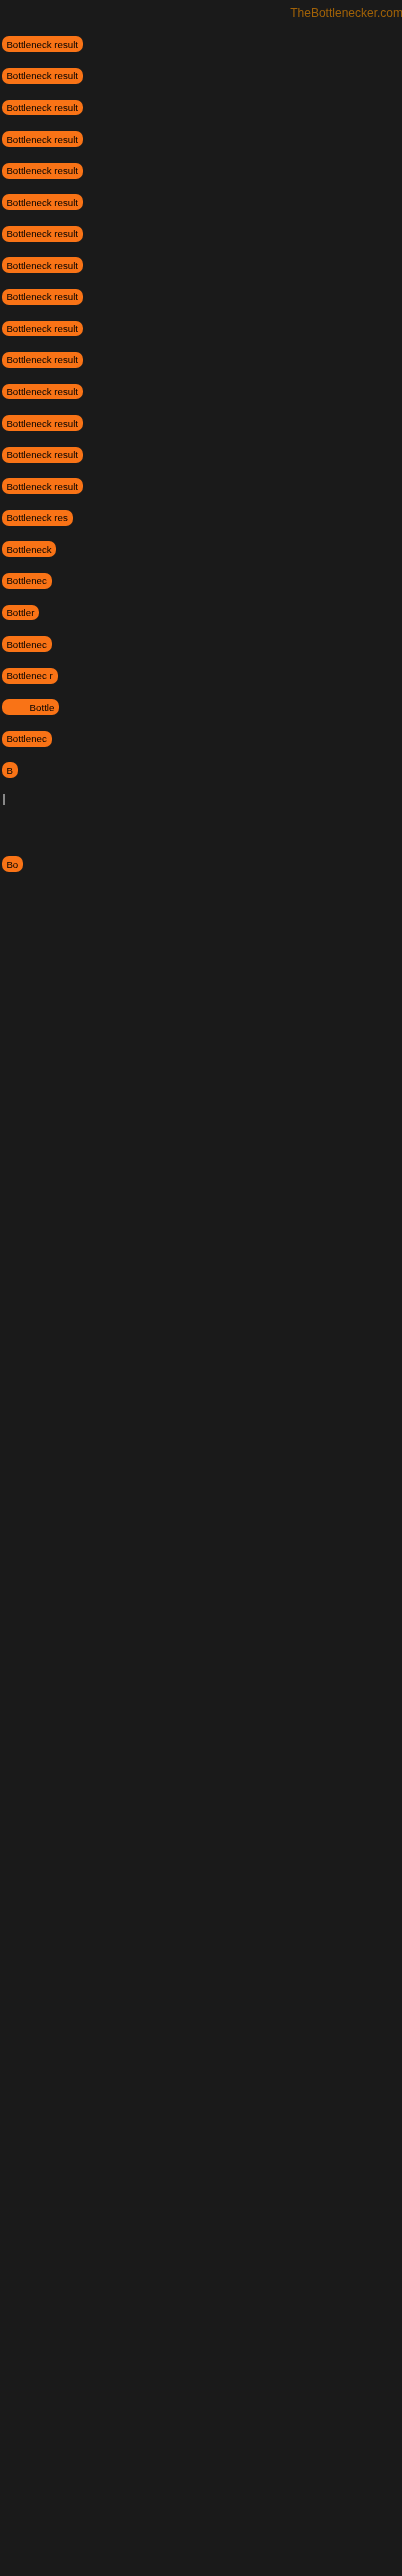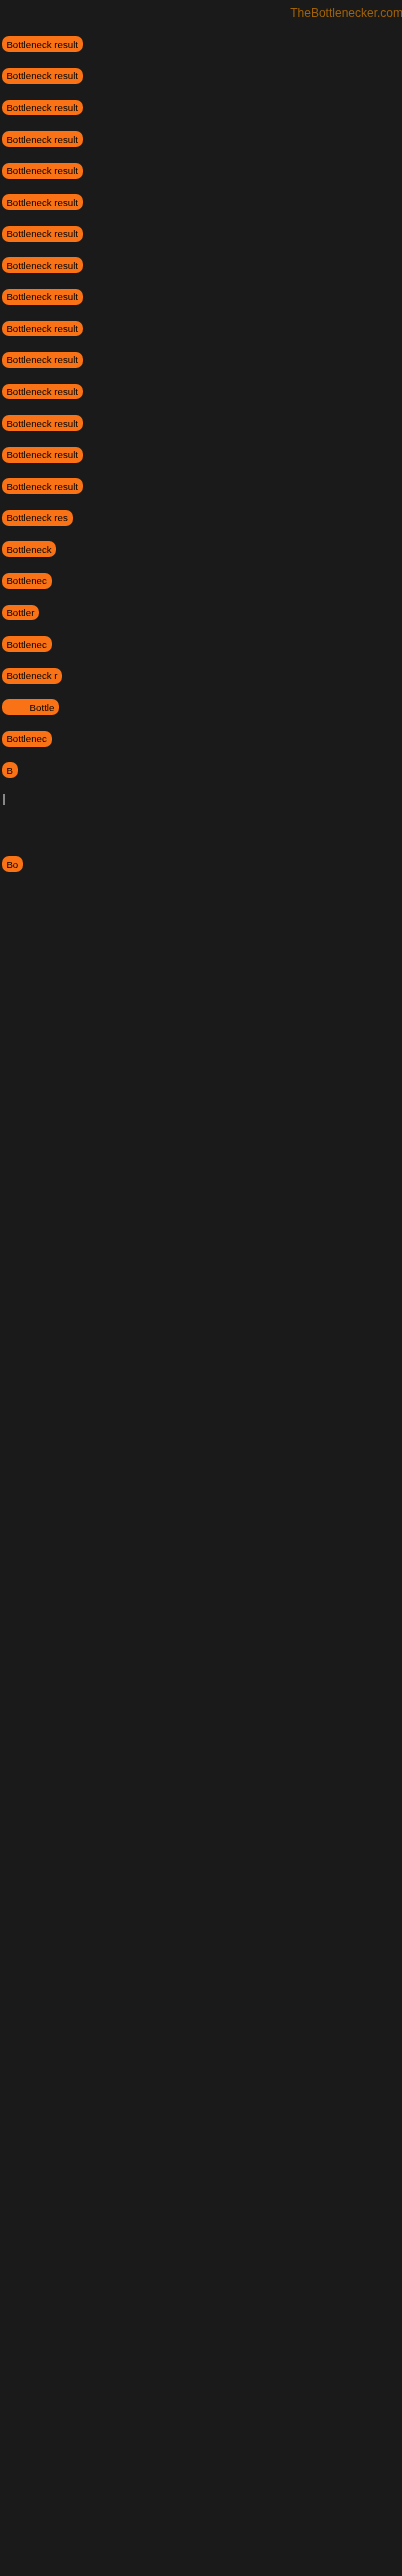--- a/index.html
+++ b/index.html
@@ -68,21 +68,21 @@
     <div class="bottleneck-item"><div class="bottleneck-badge" style="max-width: 137px;">Bottleneck result</div></div>
     <div class="bottleneck-item"><div class="bottleneck-badge" style="max-width: 137px;">Bottleneck result</div></div>
     <div class="bottleneck-item"><div class="bottleneck-badge" style="max-width: 137px;">Bottleneck result</div></div>
     <div class="bottleneck-item"><div class="bottleneck-badge" style="max-width: 137px;">Bottleneck result</div></div>
     <div class="bottleneck-item"><div class="bottleneck-badge" style="max-width: 137px;">Bottleneck result</div></div>
     <div class="bottleneck-item"><div class="bottleneck-badge" style="max-width: 109px;">Bottleneck res</div></div>
     <div class="bottleneck-item"><div class="bottleneck-badge" style="max-width: 89px;">Bottleneck</div></div>
     <div class="bottleneck-item"><div class="bottleneck-badge" style="max-width: 85px;">Bottlenec</div></div>
     <div class="bottleneck-item"><div class="bottleneck-badge" style="max-width: 68px;">Bottler</div></div>
     <div class="bottleneck-item"><div class="bottleneck-badge" style="max-width: 85px;">Bottlenec</div></div>
-    <div class="bottleneck-item"><div class="bottleneck-badge" style="max-width: 97px;">Bottleneck r</div></div>
+    <div class="bottleneck-item"><div class="bottleneck-badge" style="max-width: 97px;">Bottlenec r</div></div>
     <div class="bottleneck-item"><div class="bottleneck-badge" style="max-width: 64px; padding-left: 28px;">Bottle</div></div>
     <div class="bottleneck-item"><div class="bottleneck-badge" style="max-width: 85px;">Bottlenec</div></div>
     <div class="bottleneck-item"><div class="bottleneck-badge" style="max-width: 31px;">B</div></div>
     <div class="bottleneck-item">
       <div style="width: 1.6px; height: 11.3px; background-color: rgb(136, 136, 136); margin-left: 1.6px;"></div>
     </div>
     <div class="bottleneck-item"></div>
     <div class="bottleneck-item"></div>
     <div class="bottleneck-item"></div>
     <div class="bottleneck-item"><div class="bottleneck-badge" style="max-width: 36px;">Bo</div></div>

